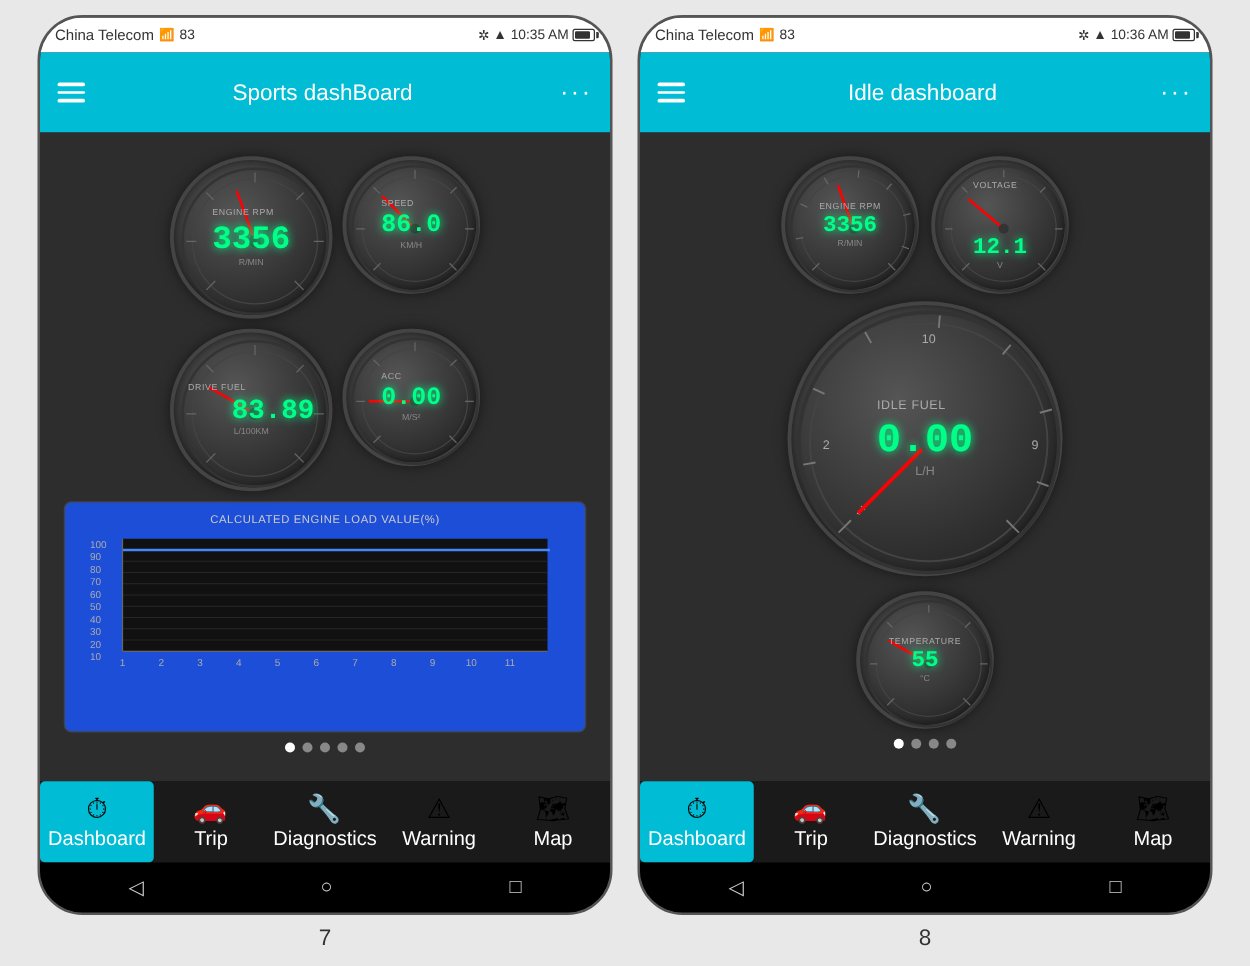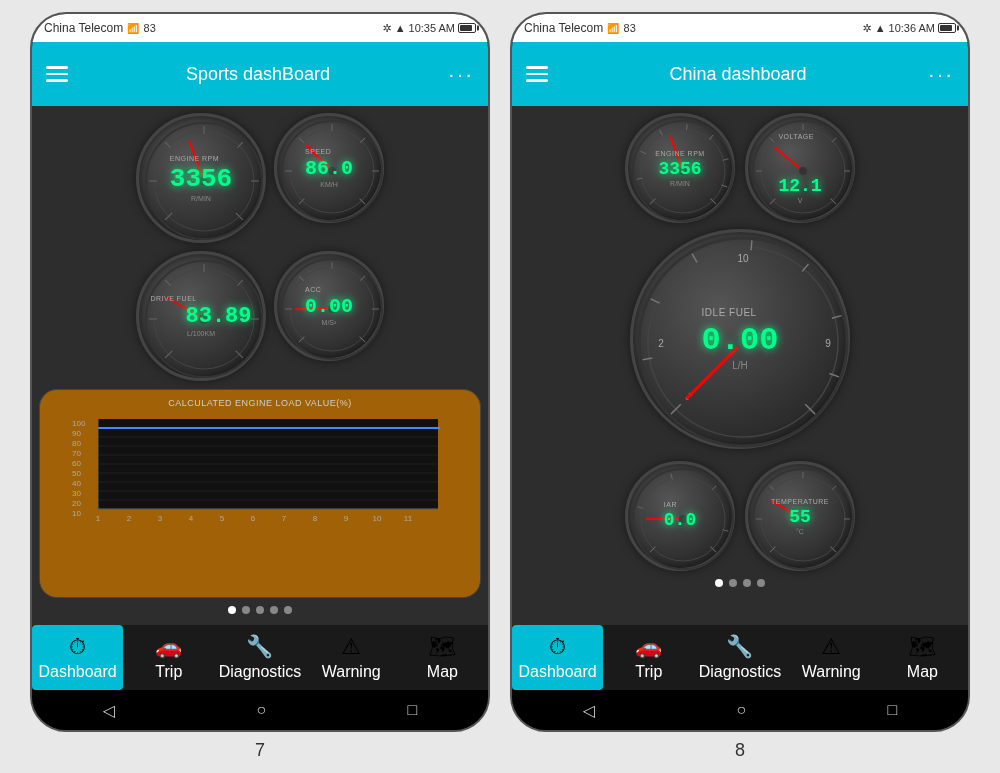--- a/index.html
+++ b/index.html
@@ -77,21 +77,21 @@
     .hamburger { display: flex; flex-direction: column; gap: 4px; cursor: pointer; }
     .hamburger span { display: block; width: 22px; height: 2.5px; background: white; border-radius: 2px; }
     .dots { color: white; font-size: 20px; letter-spacing: 2px; }
 
     
     .main-content {
       flex: 1;
       background: #2d2d2d;
       display: flex;
       flex-direction: column;
-      padding: 7px;
+      padding: 19px;
       overflow: hidden;
     }
 
     
     .gauge-row {
       display: flex;
       justify-content: center;
       gap: 8px;
       margin-bottom: 8px;
     }
@@ -128,23 +128,23 @@
       font-size: 26px;
     }
     .gauge-unit {
       color: #888;
       font-size: 7px;
       margin-top: 1px;
     }
 
     
     .chart-section {
-      background: #a16207;
+      background: #1d4ed8;
       border: 1px solid #444;
-      border-radius: 18px;
+      border-radius: 6px;
       padding: 8px;
       flex: 1;
     }
     .chart-title {
       color: #ccc;
       font-size: 9px;
       letter-spacing: 0.5px;
       margin-bottom: 6px;
       text-align: center;
     }
@@ -459,21 +459,21 @@
           </div>
         </div>
       </div>
 
       <div class="app-bar">
         <div class="hamburger">
           <span></span>
           <span></span>
           <span></span>
         </div>
-        <span class="app-bar-title">China dashboard</span>
+        <span class="app-bar-title">Idle dashboard</span>
         <span class="dots">···</span>
       </div>
 
       <div class="main-content" style="align-items:center;">
 
         <div class="idle-top-row">
 
           <div class="gauge gauge-md">
             <svg class="gauge-svg" width="110" height="110">
               <circle cx="55" cy="55" r="50" fill="none" stroke="#333" stroke-width="2"></circle>
@@ -550,41 +550,20 @@
           </svg>
           <div style="z-index:1; text-align:center;">
             <div class="gauge-label" style="font-size:10px; margin-bottom:4px;">IDLE FUEL</div>
             <div class="gauge-value" style="font-size:32px;">0.00</div>
             <div class="gauge-unit" style="font-size:10px;">L/H</div>
           </div>
         </div>
 
         <div class="idle-bottom-row">
 
-          <div class="gauge gauge-md">
-            <svg class="gauge-svg" width="110" height="110">
-              <circle cx="55" cy="55" r="50" fill="none" stroke="#333" stroke-width="2"></circle>
-              <circle cx="55" cy="55" r="42" fill="none" stroke="#444" stroke-width="1"></circle>
-              <g stroke="#666" stroke-width="1">
-                <line x1="55" y1="8" x2="55" y2="16" transform="rotate(-135 55 55)"></line>
-                <line x1="55" y1="8" x2="55" y2="14" transform="rotate(-75 55 55)"></line>
-                <line x1="55" y1="8" x2="55" y2="14" transform="rotate(-15 55 55)"></line>
-                <line x1="55" y1="8" x2="55" y2="14" transform="rotate(45 55 55)"></line>
-                <line x1="55" y1="8" x2="55" y2="14" transform="rotate(105 55 55)"></line>
-                <line x1="55" y1="8" x2="55" y2="16" transform="rotate(135 55 55)"></line>
-              </g>
-              <line x1="55" y1="55" x2="55" y2="18" stroke="red" stroke-width="2" transform="rotate(-90 55 55)"></line>
-              <circle cx="55" cy="55" r="4" fill="#333"></circle>
-            </svg>
-            <div style="z-index:1; text-align:center;">
-              <div class="gauge-label">IAR</div>
-              <div class="gauge-value" style="font-size:18px;">0.0</div>
-              <div class="gauge-unit"></div>
-            </div>
-          </div>
 
           <div class="gauge gauge-md">
             <svg class="gauge-svg" width="110" height="110">
               <circle cx="55" cy="55" r="50" fill="none" stroke="#333" stroke-width="2"></circle>
               <circle cx="55" cy="55" r="42" fill="none" stroke="#444" stroke-width="1"></circle>
               <g stroke="#666" stroke-width="1">
                 <line x1="55" y1="8" x2="55" y2="16" transform="rotate(-135 55 55)"></line>
                 <line x1="55" y1="8" x2="55" y2="14" transform="rotate(-90 55 55)"></line>
                 <line x1="55" y1="8" x2="55" y2="14" transform="rotate(-45 55 55)"></line>
                 <line x1="55" y1="8" x2="55" y2="14" transform="rotate(0 55 55)"></line>

